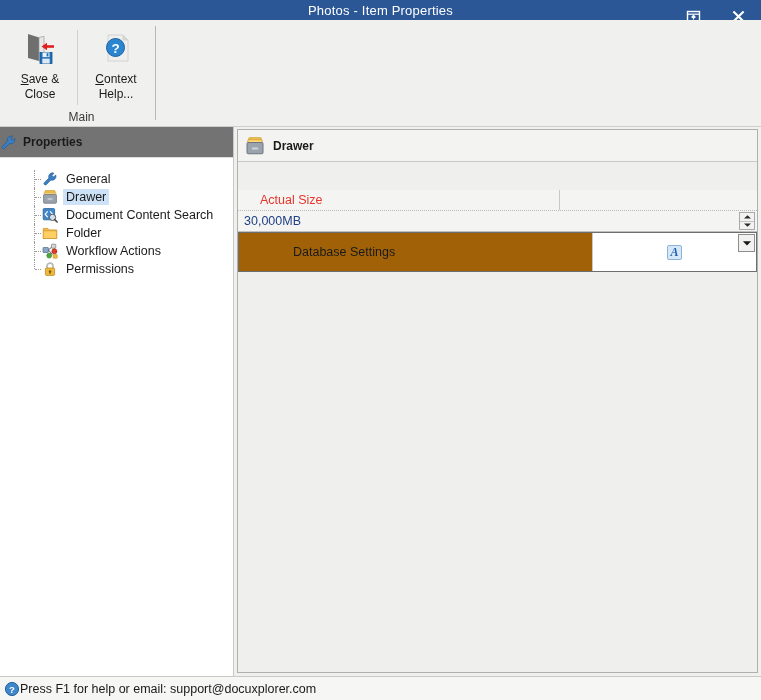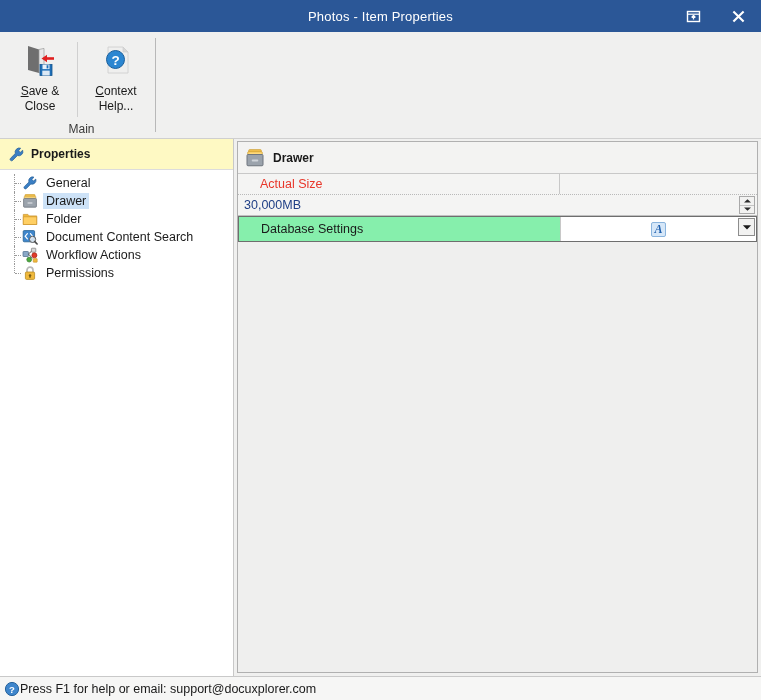--- a/index.html
+++ b/index.html
@@ -20,21 +20,21 @@
     width: 761px;
     height: 700px;
     display: flex;
     flex-direction: column;
     background: #f0f0ef;
     position: relative;
   }
 
   
   .titlebar {
-    height: 32px;
+    height: 20px;
     background: #2b5797;
     display: flex;
     align-items: center;
     position: relative;
     flex: 0 0 auto;
   }
   .titlebar-text {
     position: absolute;
     left: 0; right: 0;
     text-align: center;
@@ -138,40 +138,40 @@
     width: 234px;
     background: #ffffff;
     border-right: 1px solid #c8c8c8;
     display: flex;
     flex-direction: column;
     flex: 0 0 auto;
     box-sizing: border-box;
   }
   .left-header {
     height: 31px;
-    background: #fef9c3;
+    background: #737373;
     border-bottom: 1px solid #dcdcdc;
     display: flex;
     align-items: center;
-    padding-left: 8px;
     box-sizing: border-box;
     flex: 0 0 auto;
   }
   .left-header-title {
     font-weight: bold;
     font-size: 12px;
     color: #1a1a1a;
     margin-left: 7px;
   }
   .tree {
     flex: 1 1 auto;
-    padding: 4px 0 0 0;
+    padding: 12px 0 0 0;
     background: #ffffff;
     overflow: hidden;
     position: relative;
+    margin-left: 20px;
   }
   .tree-item {
     height: 18px;
     display: flex;
     align-items: center;
     padding-left: 22px;
     position: relative;
     cursor: default;
     font-size: 12.5px;
     color: #1a1a1a;
@@ -247,34 +247,36 @@
   }
   .prop-header-title {
     font-weight: bold;
     font-size: 12px;
     margin-left: 8px;
     color: #1a1a1a;
   }
   .grid {
     background: #f4f4f3;
     flex: 0 0 auto;
+    margin-top: 28px;
   }
   .grid-row {
     height: 21px;
     display: flex;
     align-items: stretch;
     box-sizing: border-box;
     border-bottom: 1px dotted #b9b9b9;
     background: #f4f4f3;
   }
   .grid-row.solid { border-bottom: 1px solid #c0c0c0; }
   .grid-row.editing {
     border: 1px solid #6e6e6e;
-    background: #86efac;
-    height: 26px;
+    background: #a16207;
+    height: 40px;
+    padding-left: 32px;
   }
   .cell-name {
     width: 322px;
     flex: 0 0 auto;
     display: flex;
     align-items: center;
     padding-left: 22px;
     box-sizing: border-box;
     font-size: 12.5px;
     color: #1a1a1a;
@@ -481,39 +483,39 @@
             </svg>
           </span>
           <span class="ti-label">Drawer</span>
         </div>
 
         <div class="tree-item">
           <span class="tree-guide"></span>
           <span class="tree-dash"></span>
           <span class="ti-icon">
             <svg width="16" height="16" viewBox="0 0 16 16">
-              <path d="M1.3 3.4 h4.6 l1.3 1.5 h7.5 v8.6 h-13.4 Z" fill="#f0b93c" stroke="#c8902a" stroke-width="0.7"></path>
-              <path d="M1.3 5.8 h13.4 v7.7 h-13.4 Z" fill="#ffcf63" stroke="#c8902a" stroke-width="0.6"></path>
-            </svg>
-          </span>
-          <span class="ti-label">Folder</span>
-        </div>
-
-        <div class="tree-item">
-          <span class="tree-guide"></span>
-          <span class="tree-dash"></span>
-          <span class="ti-icon">
-            <svg width="16" height="16" viewBox="0 0 16 16">
               <rect x="1.2" y="1.6" width="11.4" height="11.2" rx="1" fill="#3f86cc" stroke="#25608f" stroke-width="0.8"></rect>
               <path d="M5.4 4.6 L3.2 7.2 L5.4 9.8 M8.4 4.6 L10.6 7.2 L8.4 9.8" stroke="#ffffff" stroke-width="1.2" fill="none" stroke-linecap="round"></path>
               <circle cx="10.6" cy="10.4" r="3.1" fill="#e9eef3" fill-opacity="0.85" stroke="#5a5a5a" stroke-width="1"></circle>
               <line x1="12.8" y1="12.6" x2="15.1" y2="15" stroke="#4a4a4a" stroke-width="1.6" stroke-linecap="round"></line>
             </svg>
           </span>
           <span class="ti-label">Document Content Search</span>
+        </div>
+
+        <div class="tree-item">
+          <span class="tree-guide"></span>
+          <span class="tree-dash"></span>
+          <span class="ti-icon">
+            <svg width="16" height="16" viewBox="0 0 16 16">
+              <path d="M1.3 3.4 h4.6 l1.3 1.5 h7.5 v8.6 h-13.4 Z" fill="#f0b93c" stroke="#c8902a" stroke-width="0.7"></path>
+              <path d="M1.3 5.8 h13.4 v7.7 h-13.4 Z" fill="#ffcf63" stroke="#c8902a" stroke-width="0.6"></path>
+            </svg>
+          </span>
+          <span class="ti-label">Folder</span>
         </div>
 
         <div class="tree-item">
           <span class="tree-guide"></span>
           <span class="tree-dash"></span>
           <span class="ti-icon">
             <svg width="16" height="16" viewBox="0 0 16 16">
               <rect x="1" y="4.5" width="5.4" height="5" rx="0.6" fill="#8aa8c6" stroke="#4a6a8a" stroke-width="0.7"></rect>
               <line x1="6.4" y1="7" x2="10.5" y2="3.4" stroke="#5a5a5a" stroke-width="1"></line>
               <line x1="6.4" y1="7" x2="10.5" y2="11.4" stroke="#5a5a5a" stroke-width="1"></line>

